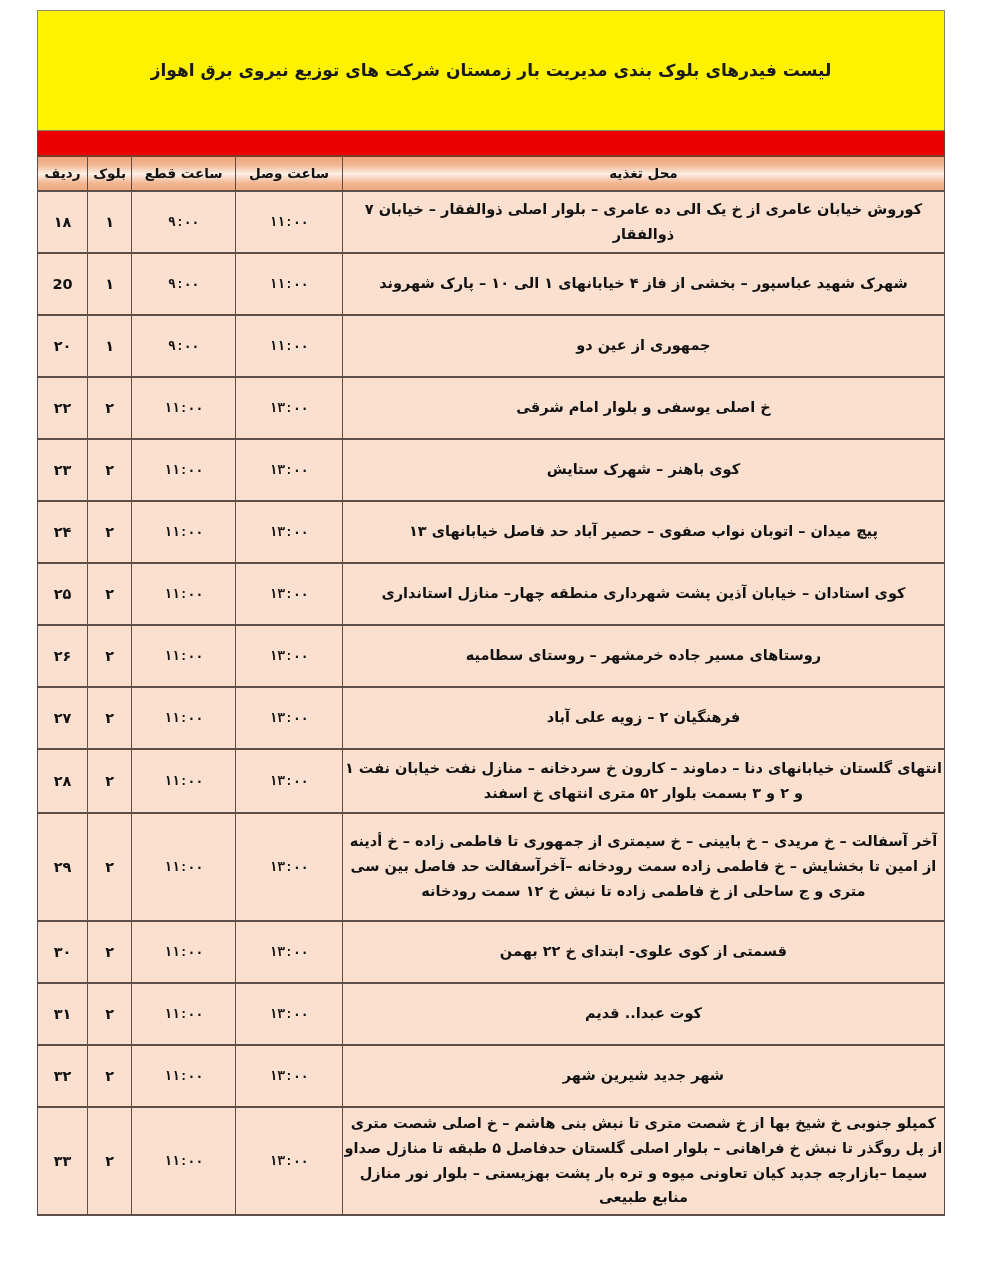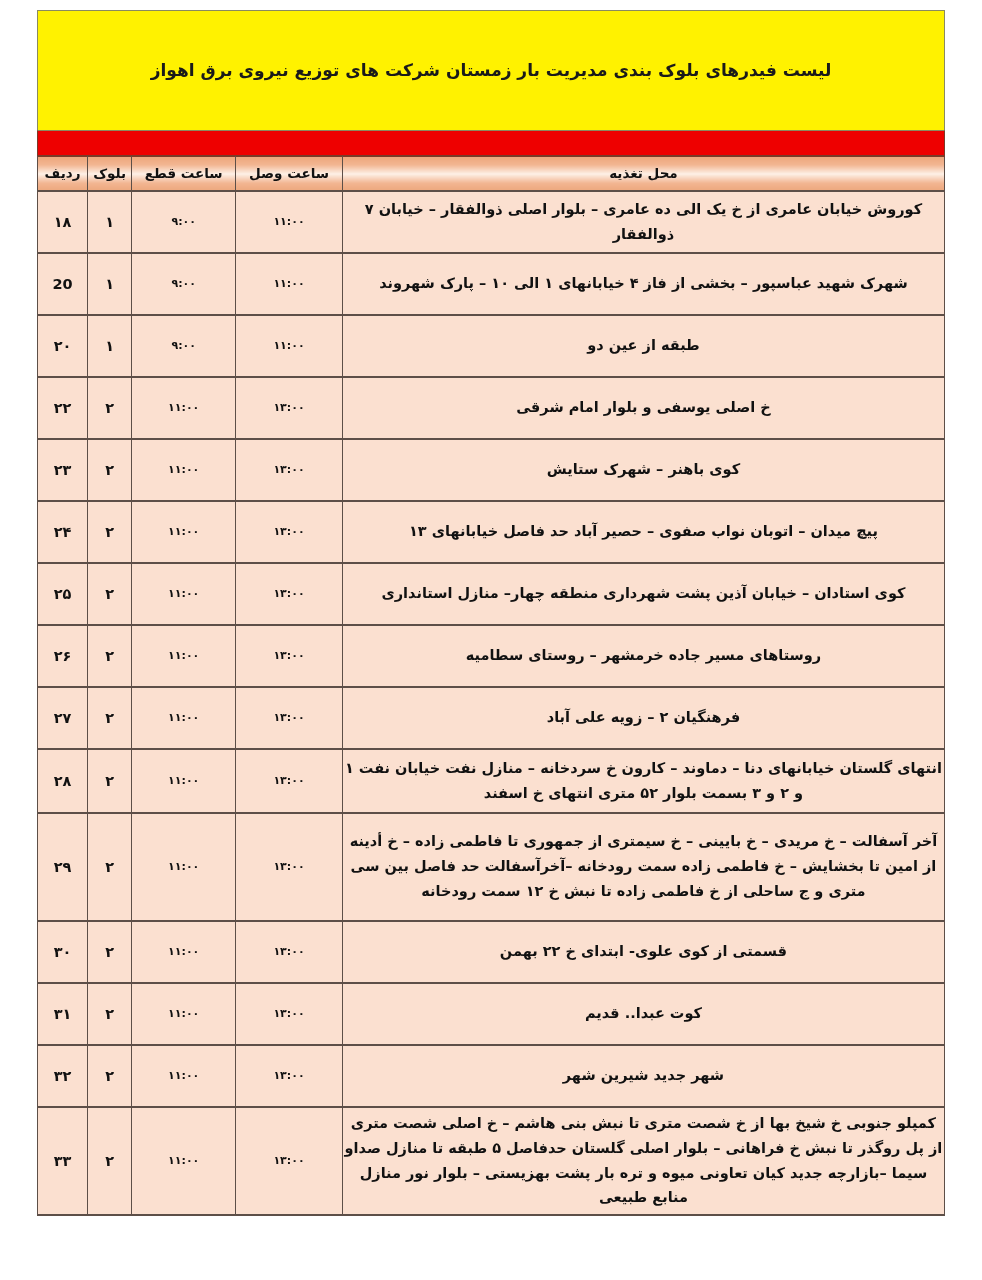--- a/index.html
+++ b/index.html
@@ -115,23 +115,24 @@
 
   td.loc {
     font-size: 14.5px;
     font-weight: bold;
     line-height: 1.72;
     padding: 9px 14px;
     text-align: center;
   }
 
   td.tm {
-    font-size: 11px;
+    font-size: 13px;
     font-weight: bold;
     letter-spacing: 0.5px;
+    font-family: Liberation Mono, monospace;
   }
 
   td.blk, td.idx {
     font-size: 14.5px;
     font-weight: bold;
   }
 
   
   tr.r1 td { height: 62px; }
   tr.r2 td { height: 64px; }
@@ -176,21 +177,21 @@
             <td class="idx">۱۸</td>
           </tr>
           <tr class="r1">
             <td class="loc">شهرک شهید عباسپور – بخشی از فاز ۴ خیابانهای ۱ الی ۱۰ – پارک شهروند</td>
             <td class="tm">۱۱:۰۰</td>
             <td class="tm">۹:۰۰</td>
             <td class="blk">۱</td>
             <td class="idx">20</td>
           </tr>
           <tr class="r1">
-            <td class="loc">طبقه از عین دو</td>
+            <td class="loc">جمهوری از عین دو</td>
             <td class="tm">۱۱:۰۰</td>
             <td class="tm">۹:۰۰</td>
             <td class="blk">۱</td>
             <td class="idx">۲۰</td>
           </tr>
           <tr class="r1">
             <td class="loc">خ اصلی یوسفی و بلوار امام شرقی</td>
             <td class="tm">۱۳:۰۰</td>
             <td class="tm">۱۱:۰۰</td>
             <td class="blk">۲</td>

